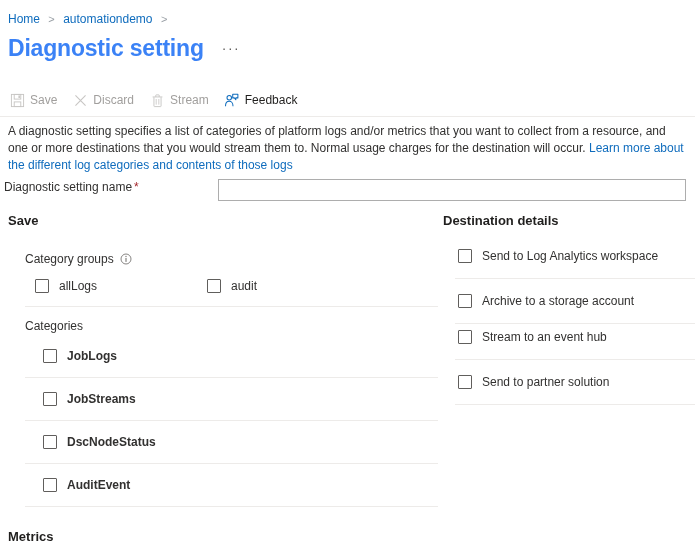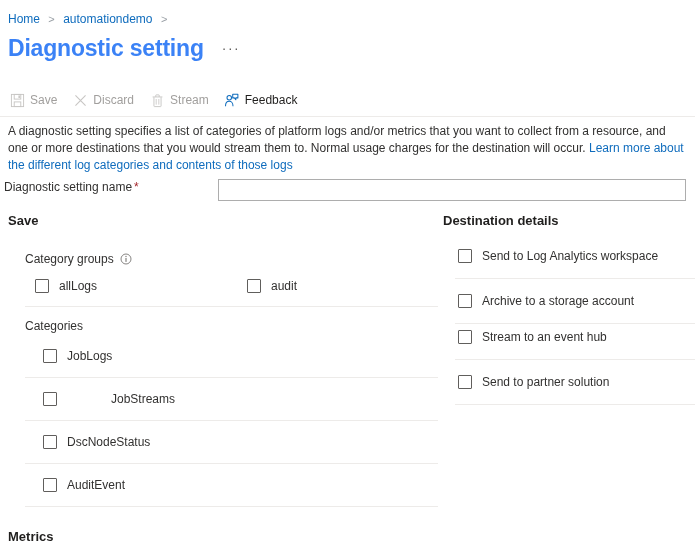--- a/index.html
+++ b/index.html
@@ -213,25 +213,24 @@
   .rule {
     height: 1px;
     background: #edebe9;
     width: 100%;
   }
 
   
   .groups-row {
     display: flex;
     padding-left: 27px;
-    gap: 40px;
   }
   .groups-row .grp1 { width: 172px; flex: 0 0 172px; }
 
-  .cat-item { padding-left: 35px; }
+  .cat-item { padding-left: 35px; font-weight: bold; }
   .left-rule { margin-left: 17px; width: 413px; }
   .right-rule { margin-left: 12px; width: 240px; }
 
   .dest-item { padding-left: 15px; }
 </style>
 </head>
 <body>
 
 <div class="page">
 
@@ -340,21 +339,21 @@
     <div class="sub-h" style="margin-top:11px; padding-left:17px;">
       <span>Categories</span>
     </div>
 
     <div class="cbrow cat-item" style="margin-top:11px;">
       <span class="cb"></span>
       <span class="cblabel">JobLogs</span>
     </div>
     <div class="rule left-rule" style="margin-top:10px;"></div>
 
-    <div class="cbrow cat-item" style="margin-top:10px;gap:44px;">
+    <div class="cbrow cat-item" style="margin-top:10px;">
       <span class="cb"></span>
       <span class="cblabel">JobStreams</span>
     </div>
     <div class="rule left-rule" style="margin-top:10px;"></div>
 
     <div class="cbrow cat-item" style="margin-top:10px;">
       <span class="cb"></span>
       <span class="cblabel">DscNodeStatus</span>
     </div>
     <div class="rule left-rule" style="margin-top:10px;"></div>

